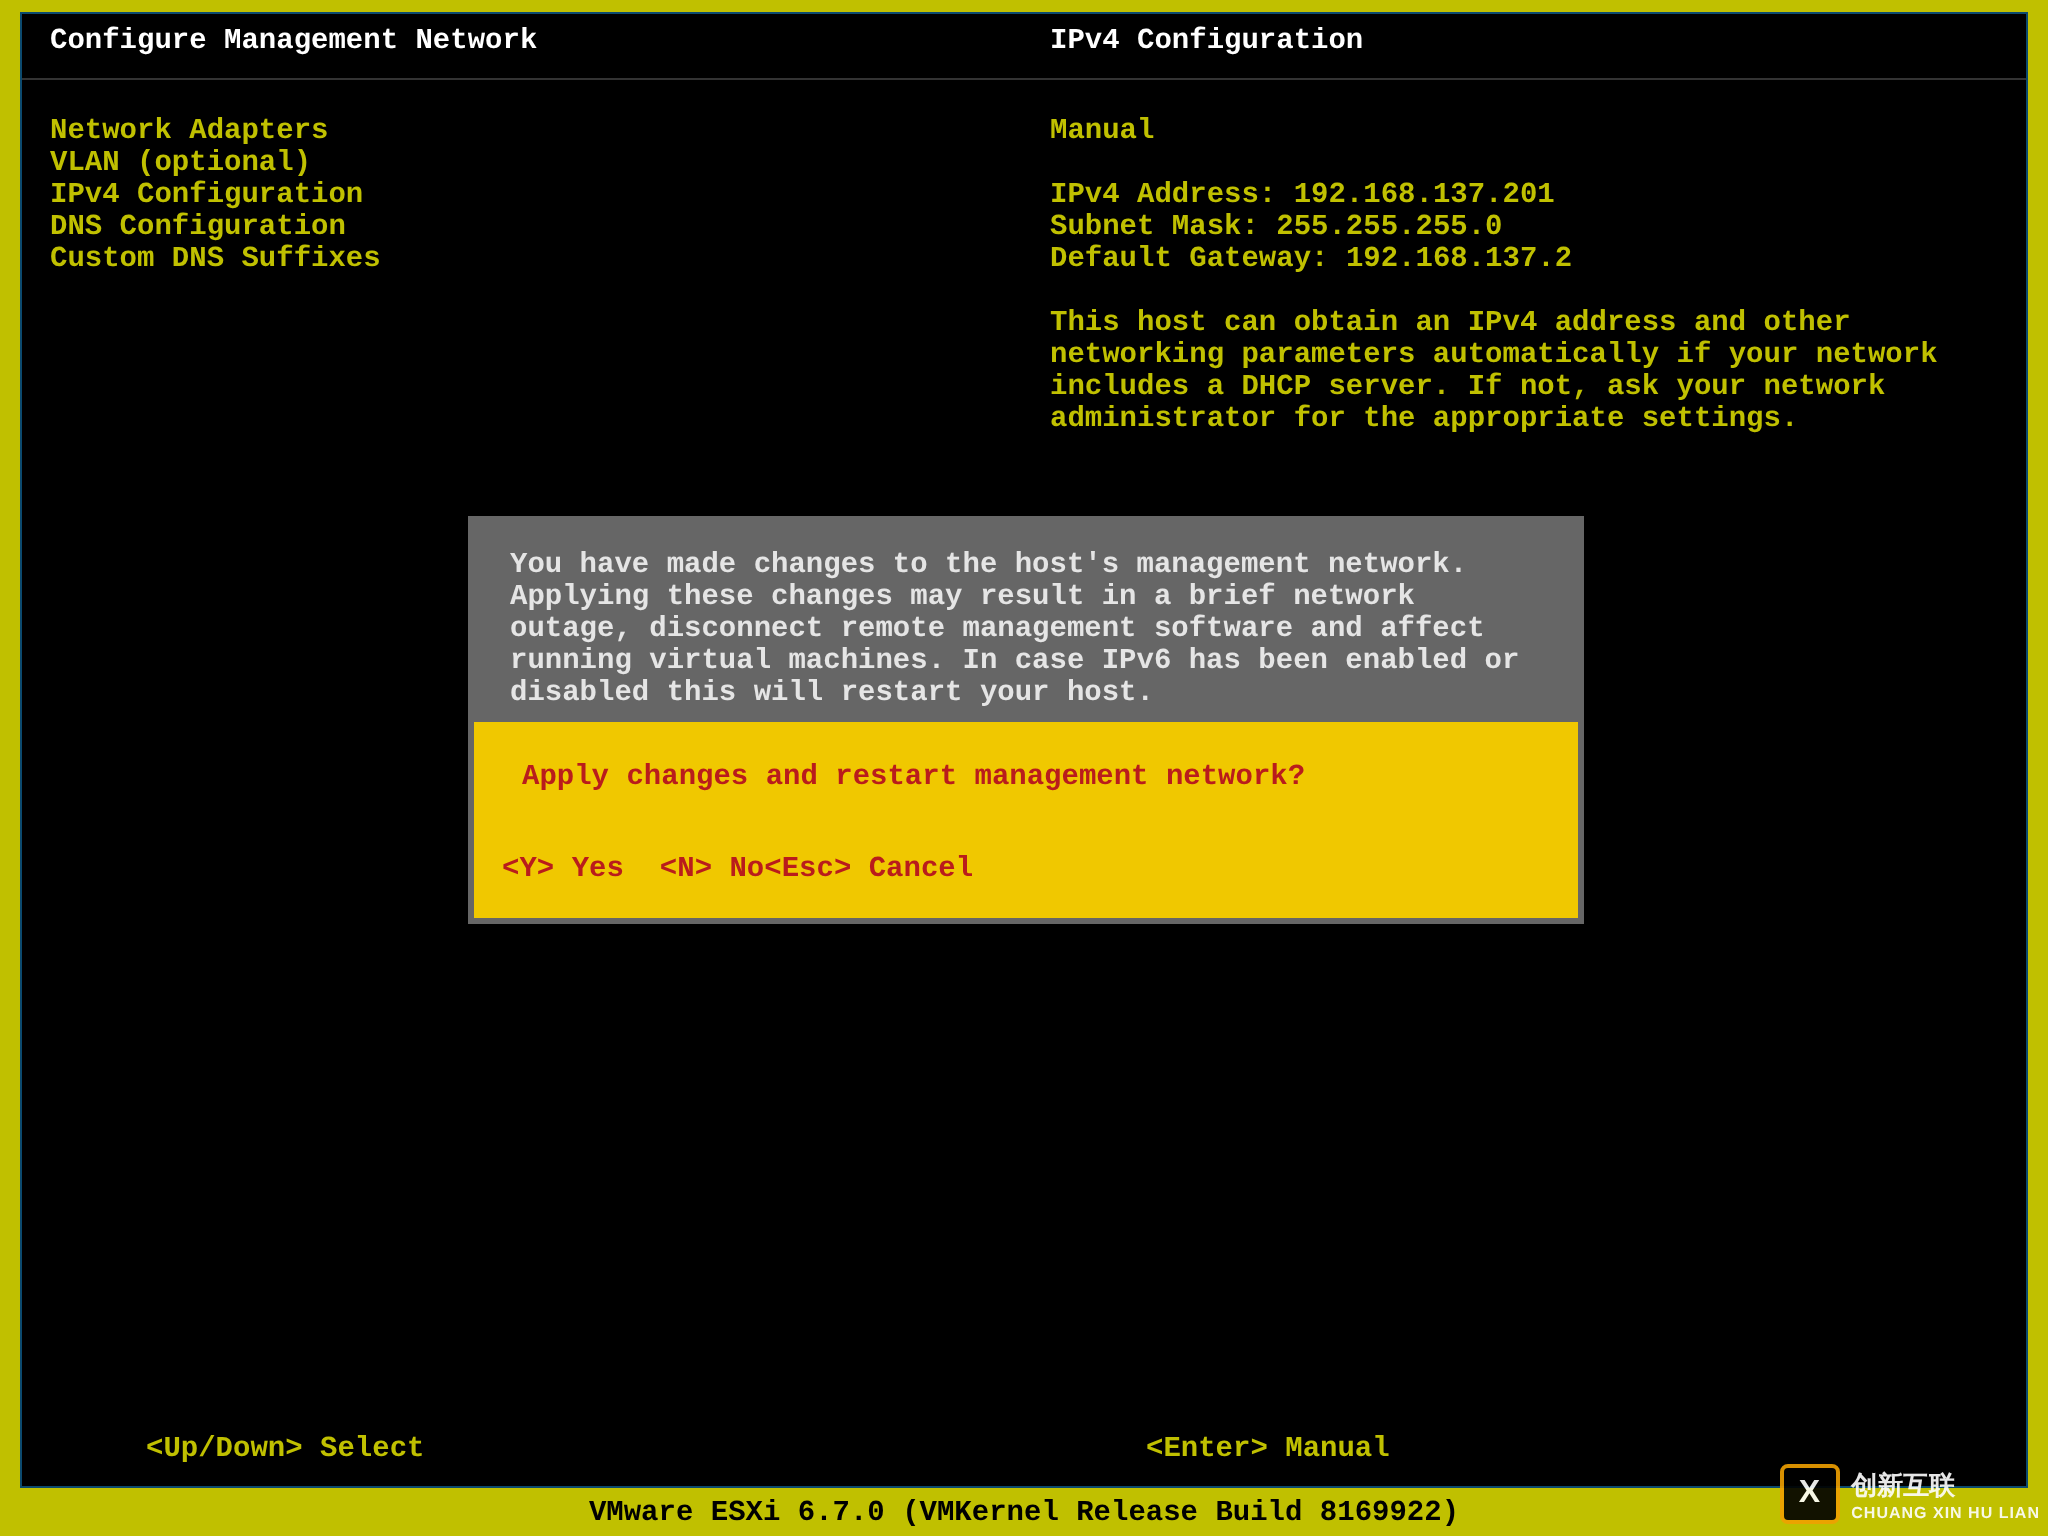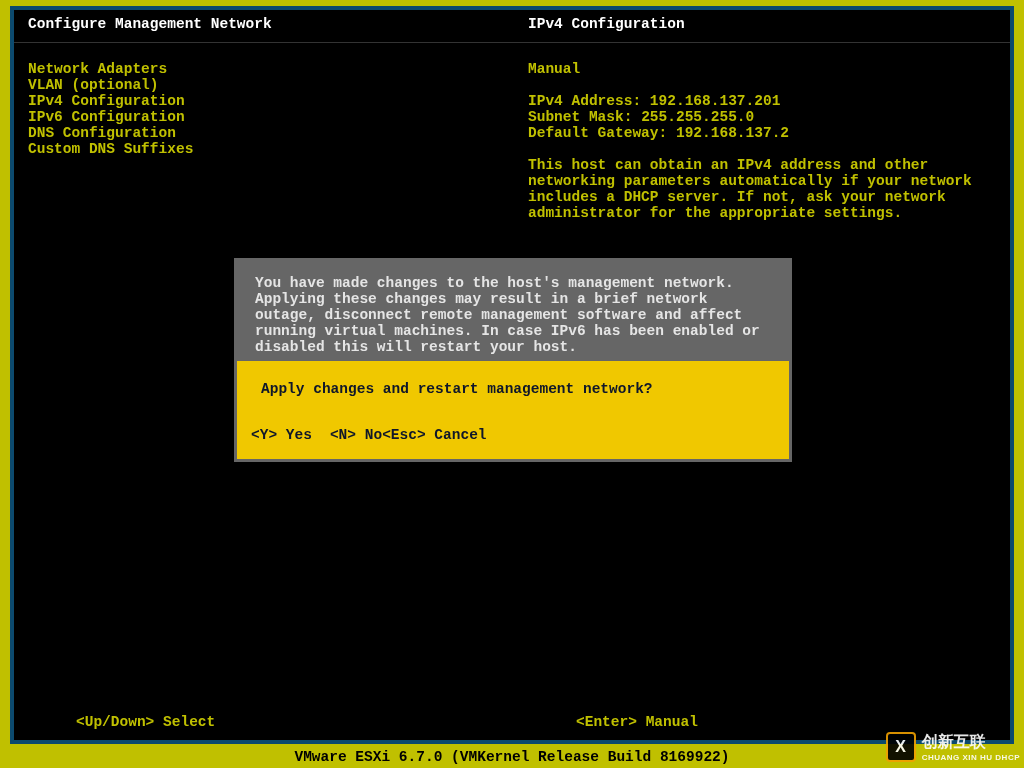--- a/index.html
+++ b/index.html
@@ -17,21 +17,21 @@
     width: 1024px;
     height: 768px;
     background: #c0c000;
     color: #000;
   }
   .main-panel {
     position: absolute;
     left: 10px; right: 10px; top: 6px; bottom: 24px;
     background: #000;
     color: #c0c000;
-    border: 4px solid #0c4a6e;
+    border: 1px solid #0c4a6e;
   }
   .header-row {
     display: flex;
     border-bottom: 1px solid #333;
     padding: 6px 14px 10px 14px;
   }
   .col-left { width: 500px; }
   .col-right { flex: 1; }
   .header-left, .header-right { color: #fff; }
   .body-row {
@@ -62,21 +62,21 @@
   }
   .dlg-head {
     background: #666;
     color: #fff;
     padding: 14px 18px 6px 18px;
   }
   .dlg-title { color: #fff; font-weight: bold; margin-bottom: 14px; }
   .dlg-msg { color: #e5e5e5; line-height: 16px; }
   .dlg-foot {
     background: #f0c800;
-    color: #0f172a;
+    color: #b91c1c;
     padding: 20px 14px 16px 14px;
   }
   .dlg-question { margin-left: 10px; }
   .dlg-actions {
     display: flex;
     margin-top: 30px;
   }
   .dlg-left { display: flex; gap: 18px; }
   .act { cursor: default; }
   .act .k { font-weight: bold; }
@@ -120,21 +120,20 @@
       <div class="col-left header-left">Configure Management Network</div>
       <div class="col-right header-right">IPv4 Configuration</div>
     </div>
 
     <div class="body-row">
       <div class="menu-list">
         <div class="menu-item">Network Adapters</div>
         <div class="menu-item">VLAN (optional)</div>
         <div class="menu-item"></div>
         <div class="menu-item">IPv4 Configuration</div>
-        <div class="menu-item">IPv6 Configuration</div>
         <div class="menu-item">DNS Configuration</div>
         <div class="menu-item">Custom DNS Suffixes</div>
       </div>
 
       <div class="detail-pane">
         <div>Manual</div>
         <div class="detail-block">
           <div>
             <span>IPv4 Address:</span>
             <span>192.168.137.201</span>
@@ -189,18 +188,18 @@
     </div>
   </div>
 
   <div class="footer">
     <span>VMware ESXi 6.7.0 (VMKernel Release Build 8169922)</span>
   </div>
 
   <div class="watermark">
     <div class="wm-logo">X</div>
     <div>
-      <div style="font-size:16px;font-family:Liberation Serif, serif;">创新互联</div>
-      <div style="font-size:8px;letter-spacing:0.5px;">CHUANG XIN HU DHCP</div>
+      <div style="font-size:13px;font-family:Liberation Serif, serif;">创新互联</div>
+      <div style="font-size:8px;letter-spacing:0.5px;">CHUANG XIN HU LIAN</div>
     </div>
   </div>
 
 </div>
 
 </body></html>

